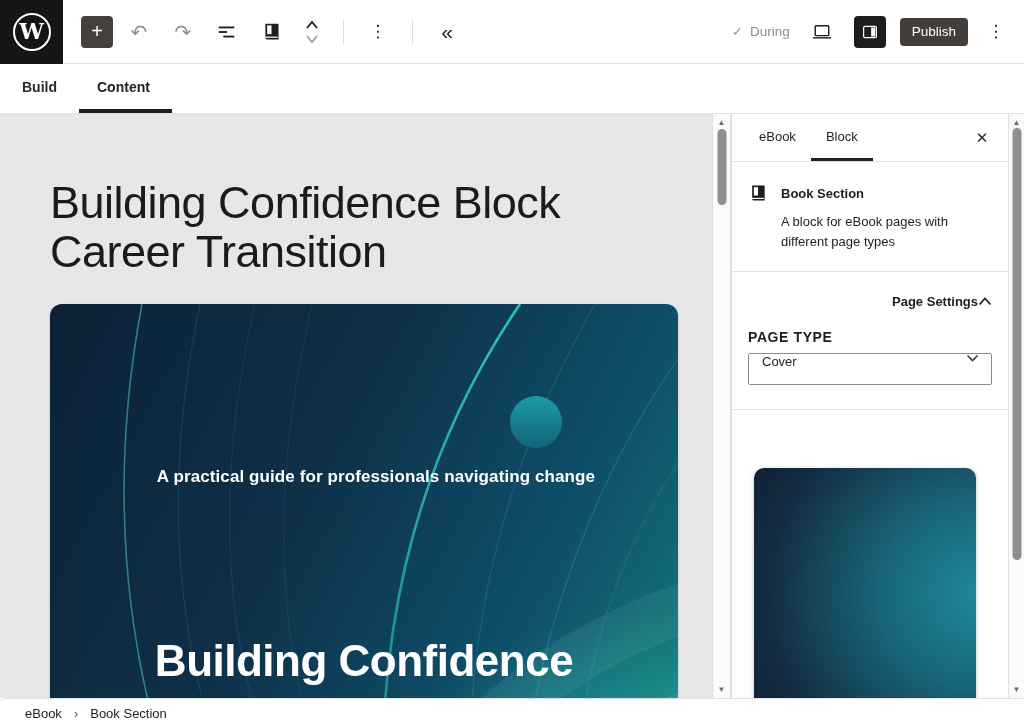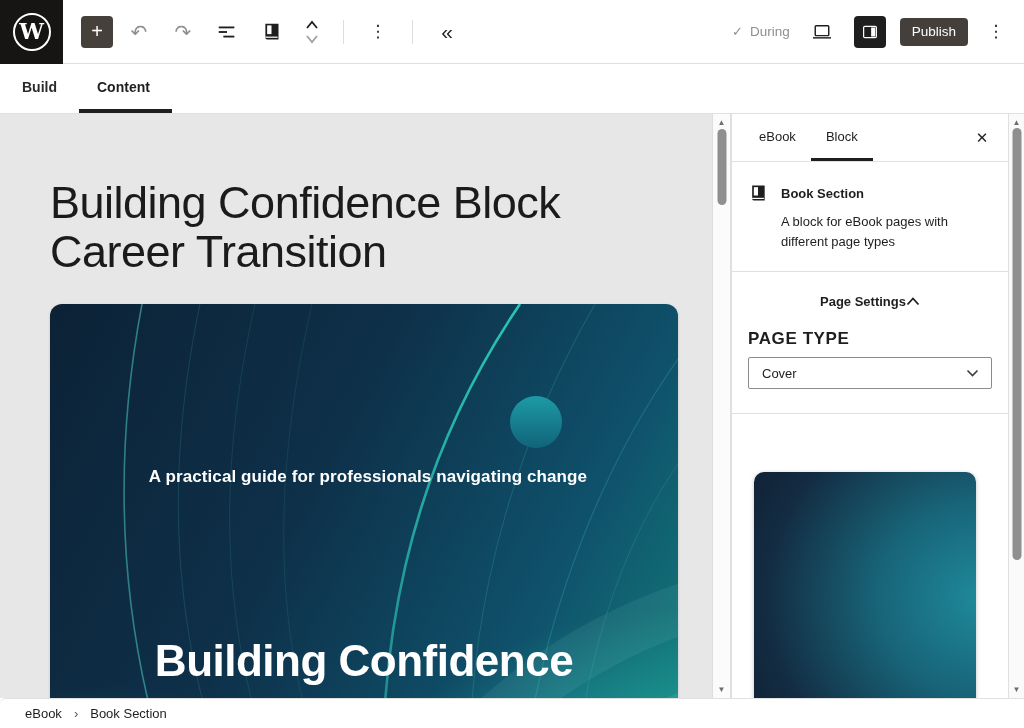--- a/index.html
+++ b/index.html
@@ -40,21 +40,21 @@
   
   .canvas { width:712px; flex:0 0 712px; background:#e7e7e7; overflow:hidden; position:relative; }
   .post-title { margin:64px 0 0 50px; width:612px; font-size:45px; font-weight:500; line-height:1.09; color:#1b1b1b; letter-spacing:-0.5px; cursor:text; }
   .cover-card { position:relative; margin:28px 0 0 50px; width:628px; height:560px; border-radius:12px; overflow:hidden; cursor:pointer;
     background:
       radial-gradient(62% 52% at 8% 100%, rgba(23,134,144,0.55), rgba(23,134,144,0) 62%),
       radial-gradient(75% 65% at 100% 100%, rgba(42,195,180,0.9), rgba(42,195,180,0) 70%),
       linear-gradient(118deg, #0c2236 0%, #0e3049 38%, #0f516b 70%, #14897f 100%);
     box-shadow:0 1px 3px rgba(0,0,0,0.15); }
   .cover-card svg.deco { position:absolute; inset:0; }
-  .cover-subtitle { position:absolute; top:163px; left:4px; width:100%; text-align:center; color:#fff; font-size:17px; font-weight:600; letter-spacing:0.1px; }
+  .cover-subtitle { position:absolute; top:163px; left:12px; width:100%; text-align:center; color:#fff; font-size:17px; font-weight:600; letter-spacing:0.1px; }
   .cover-title { position:absolute; top:332px; left:0; width:100%; text-align:center; color:#fff; font-size:44px; font-weight:700; letter-spacing:-0.5px; }
 
   
   .vscroll { position:relative; background:#fbfbfb; }
   .vscroll.editor { width:19px; flex:0 0 19px; border-left:1px solid #dedede; border-right:1px solid #e0e0e0; }
   .vscroll.side { width:16px; flex:0 0 16px; border-left:1px solid #e0e0e0; background:#fafafa; }
   .scroll-arrow { position:absolute; left:0; width:100%; text-align:center; font-size:8px; color:#6d6d6d; cursor:pointer; }
   .scroll-arrow.up { top:4px; } .scroll-arrow.down { bottom:4px; }
   .scroll-thumb { position:absolute; left:50%; transform:translateX(-50%); width:9px; border-radius:5px; background:#8f8f8f; cursor:grab; }
   .editor .scroll-thumb { top:15px; height:76px; }
@@ -64,24 +64,24 @@
   .sidebar { width:277px; flex:0 0 277px; background:#fff; border-left:1px solid #e0e0e0; display:flex; flex-direction:column; overflow:hidden; }
   .sb-tabs { height:48px; flex:0 0 48px; display:flex; align-items:stretch; border-bottom:1px solid #e0e0e0; padding-left:12px; position:relative; }
   .sb-tab { display:flex; align-items:center; padding:0 15px; font-size:13px; color:#1e1e1e; cursor:pointer; border-bottom:3.5px solid transparent; }
   .sb-tab.active { font-weight:400; border-bottom-color:#1e1e1e; }
   .sb-close { margin-left:auto; align-self:center; margin-right:10px; width:32px; height:32px; display:flex; align-items:center; justify-content:center; font-size:15px; color:#1e1e1e; cursor:pointer; border-radius:3px; }
   .block-card { padding:21px 16px 20px 16px; border-bottom:1px solid #e0e0e0; }
   .block-card-head { display:flex; align-items:center; gap:13px; }
   .block-name { font-size:13px; font-weight:700; color:#1e1e1e; }
   .block-desc { margin:9px 0 0 33px; width:200px; font-size:13px; line-height:1.5; color:#1e1e1e; }
   .panel { padding:22px 16px 24px 16px; border-bottom:1px solid #e0e0e0; }
-  .panel-head { display:flex; align-items:center; justify-content:center; cursor:pointer; }
+  .panel-head { display:flex; align-items:center; justify-content:flex-end; cursor:pointer; }
   .panel-title { font-size:13px; font-weight:600; color:#1e1e1e; }
-  .field-label { margin-top:20px; font-size:17px; font-weight:600; letter-spacing:0.6px; color:#1e1e1e; text-transform:uppercase; }
-  .select-box { margin-top:8px; height:32px; border:1px solid #8c8c8c; border-radius:2px; background:#fff; display:flex; align-items:center; justify-content:space-between; padding:0 12px 0 13px; font-size:13px; color:#1e1e1e; cursor:pointer; }
+  .field-label { margin-top:20px; font-size:14px; font-weight:600; letter-spacing:0.6px; color:#1e1e1e; text-transform:uppercase; }
+  .select-box { margin-top:8px; height:32px; border:1px solid #8c8c8c; border-radius:2px; background:#fff; display:flex; align-items:flex-start; justify-content:space-between; padding:0 12px 0 13px; font-size:13px; color:#1e1e1e; cursor:pointer; }
   .bg-thumb { margin:36px auto 0 6px; width:222px; height:300px; border-radius:10px; cursor:pointer;
     background: radial-gradient(125% 85% at 103% 42%, #1f8a9c 0%, #186478 38%, #132c42 78%, #101f33 100%);
     box-shadow:0 1px 4px rgba(0,0,0,0.25); }
 
   
   .footer { height:30px; flex:0 0 30px; background:#fff; border-top:1px solid #e0e0e0; display:flex; align-items:center; padding-left:25px; font-size:13px; color:#1e1e1e; border-top-left-radius:6px; }
   .crumb { cursor:pointer; }
   .crumb-sep { margin:0 12px; color:#555; font-size:13px; }
 
   svg { display:block; }

